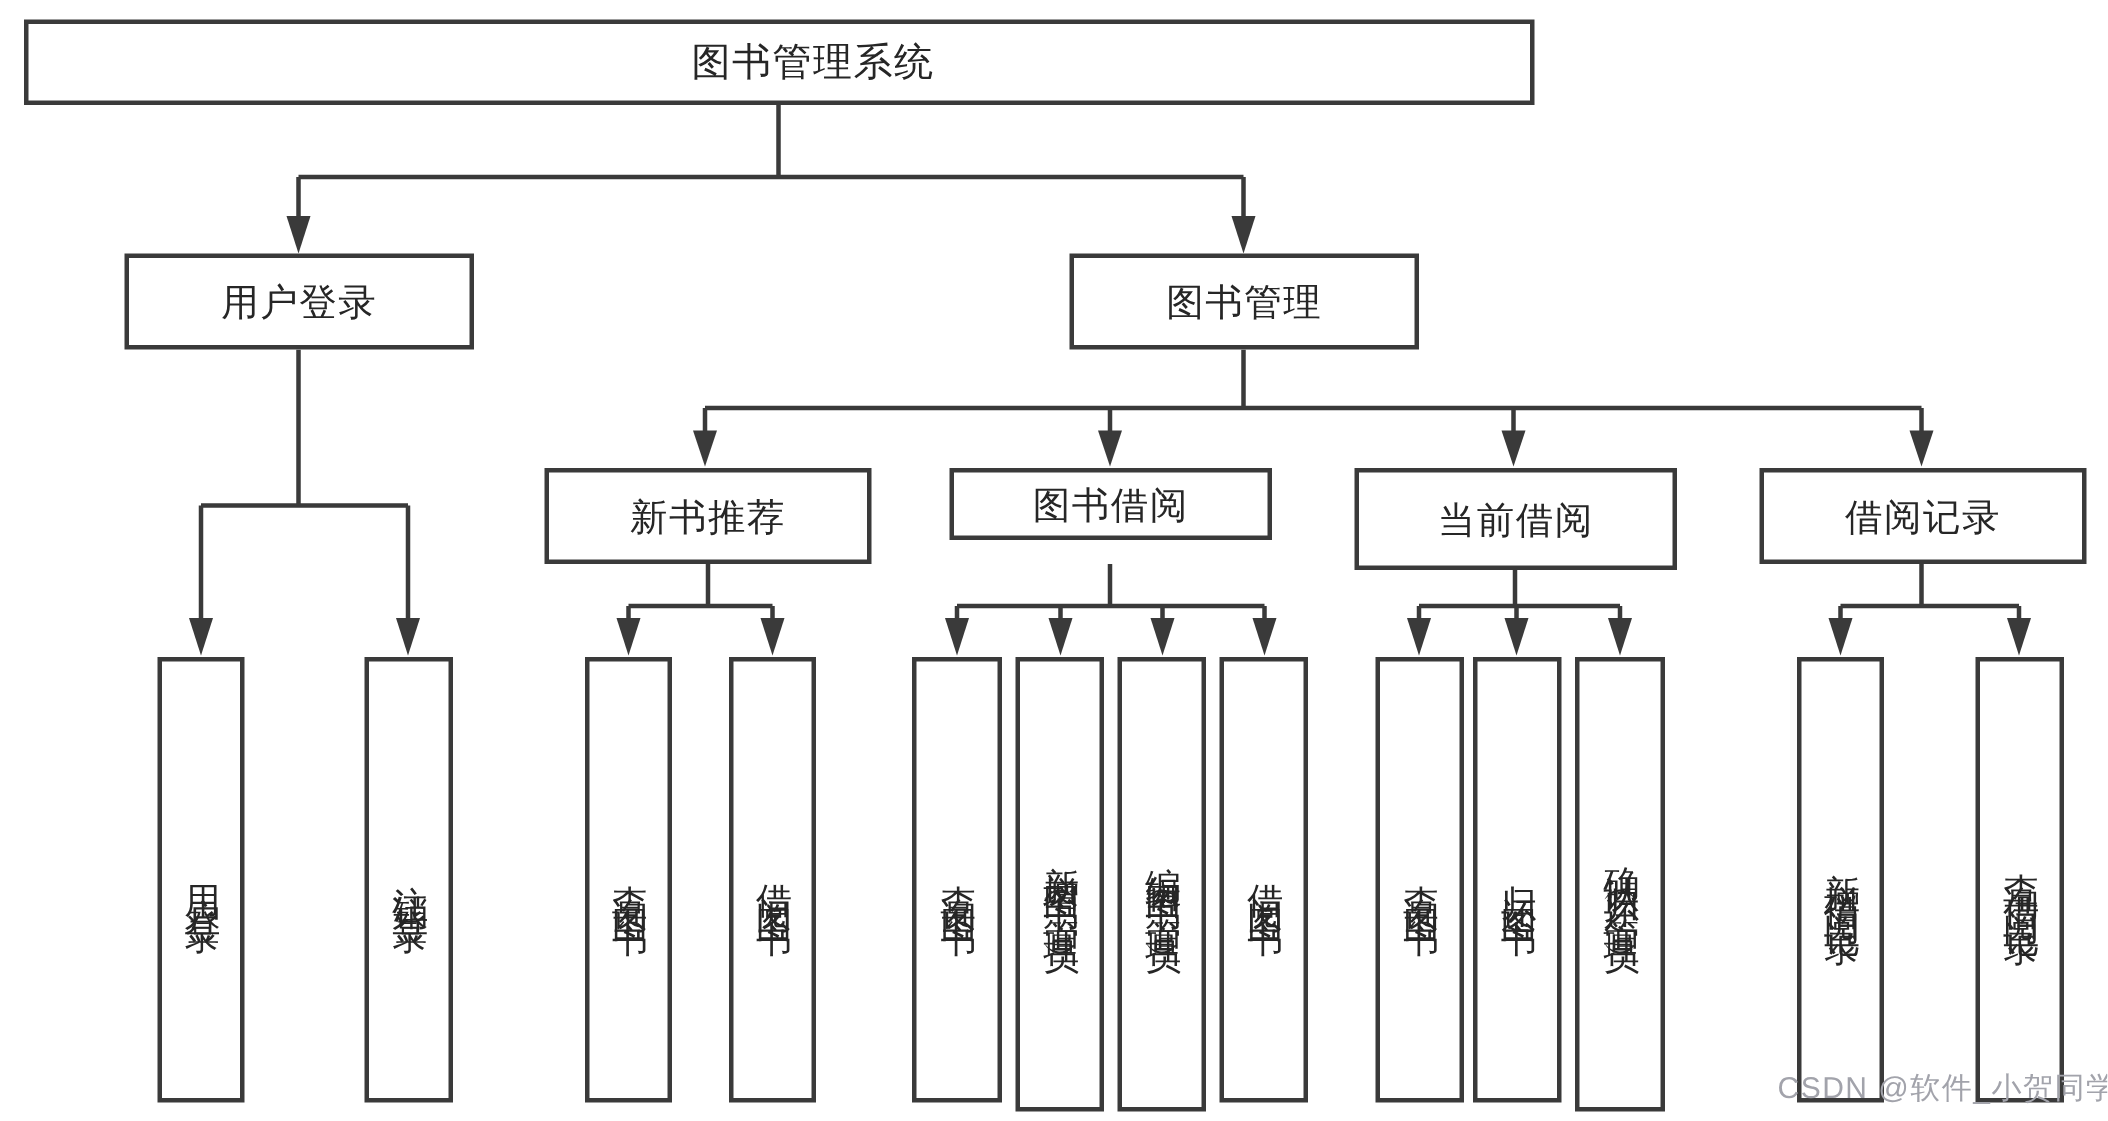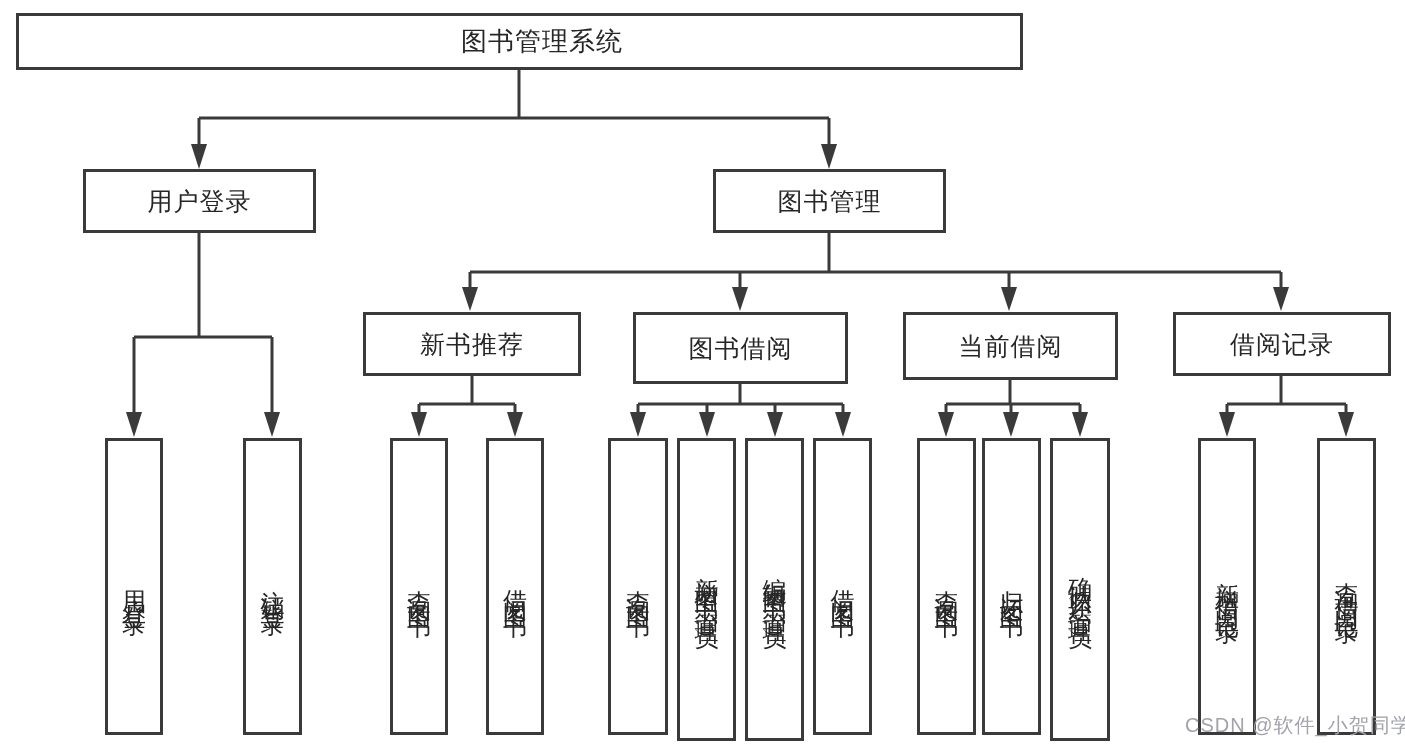--- a/index.html
+++ b/index.html
@@ -117,21 +117,21 @@
   <div class="node hnode" style="left:83px; top:169px; width:233px; height:64px;">
     <span>用户登录</span>
   </div>
   <div class="node hnode" style="left:713px; top:169px; width:233px; height:64px;">
     <span>图书管理</span>
   </div>
 
   <div class="node hnode" style="left:363px; top:312px; width:218px; height:64px;">
     <span>新书推荐</span>
   </div>
-  <div class="node hnode" style="left:633px; top:312px; width:215px; height:72px;justify-content:center;">
+  <div class="node hnode" style="left:633px; top:312px; width:215px; height:48px;justify-content:center;">
     <span>图书借阅</span>
   </div>
   <div class="node hnode" style="left:903px; top:312px; width:215px; height:68px;">
     <span>当前借阅</span>
   </div>
   <div class="node hnode" style="left:1173px; top:312px; width:218px; height:64px;">
     <span>借阅记录</span>
   </div>
 
   <div class="node vnode" style="left:105px; top:438px; width:58px; height:297px;">

